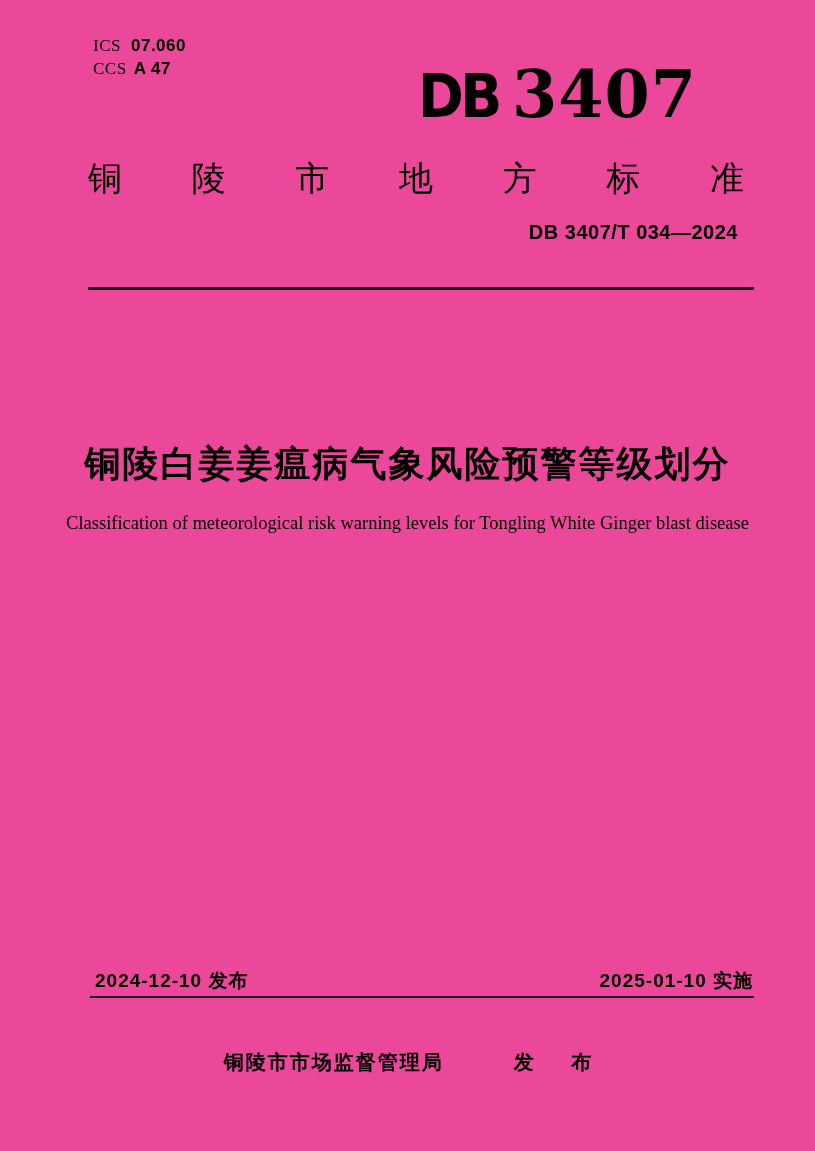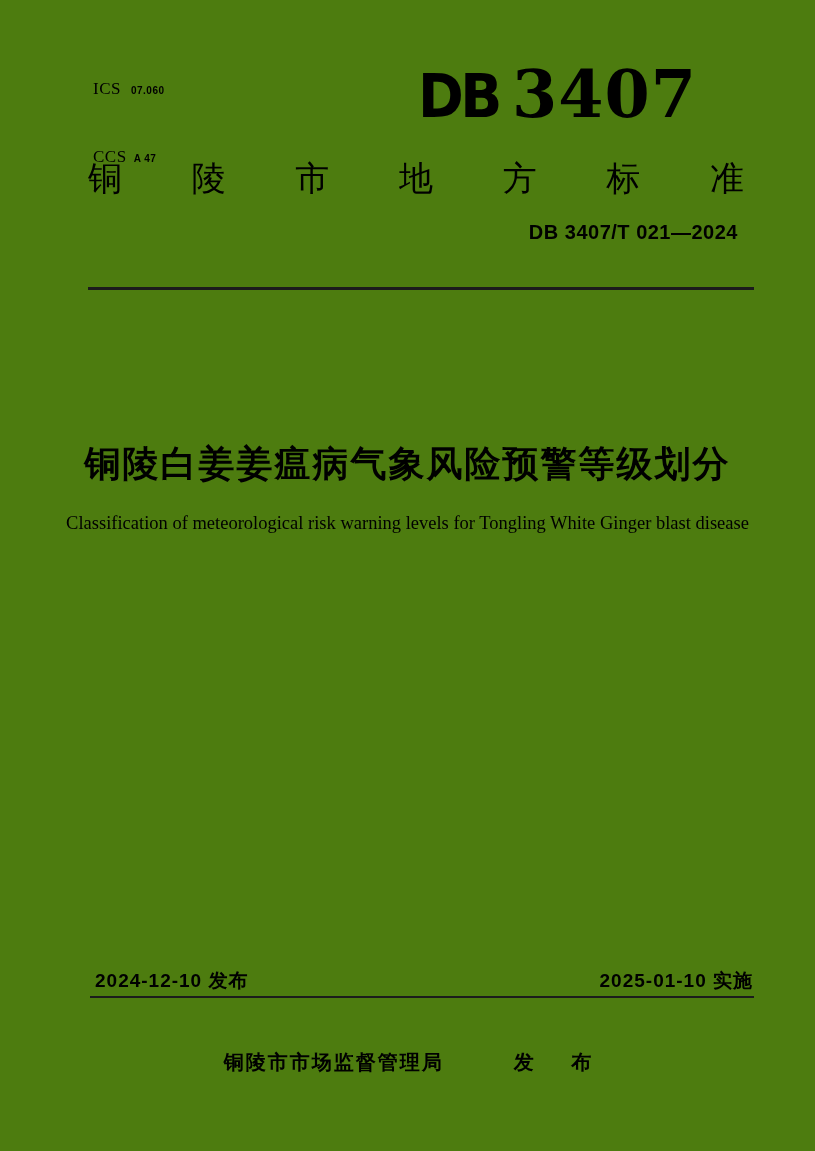--- a/index.html
+++ b/index.html
@@ -5,46 +5,45 @@
   html, body {
     margin: 0;
     padding: 0;
     background: #e8e8e8;
   }
   .page {
     position: relative;
     width: 815px;
     height: 1151px;
     margin: 0 auto;
-    background: #4d7c0f;
+    background: #ec4899;
     color: #000000;
     font-family: "Liberation Sans", "DejaVu Sans", sans-serif;
     overflow: hidden;
   }
 
   
   .codes {
     position: absolute;
     left: 93px;
     top: 34px;
     line-height: 23px;
     white-space: nowrap;
   }
   .code-line { display: flex; align-items: baseline; }
   .code-label {
     font-family: "Liberation Serif", "DejaVu Serif", serif;
     font-size: 17px;
     letter-spacing: 0.5px;
   }
   .code-value {
-    font-size: 10px;
+    font-size: 17px;
     font-weight: 700;
     margin-left: 10px;
     letter-spacing: 0.5px;
-    margin-top: 45px;
   }
   .code-line.ccs .code-value { margin-left: 7px; }
 
   
   .logo {
     position: absolute;
     top: 56px;
     right: 118px;
     display: flex;
     align-items: baseline;
@@ -190,21 +189,21 @@
   <div class="std-category">
     <span>铜</span>
     <span>陵</span>
     <span>市</span>
     <span>地</span>
     <span>方</span>
     <span>标</span>
     <span>准</span>
   </div>
 
-  <div class="std-number">DB 3407/T 021—2024</div>
+  <div class="std-number">DB 3407/T 034—2024</div>
 
   <div class="rule-top"></div>
 
   <div class="title-cn">铜陵白姜姜瘟病气象风险预警等级划分</div>
 
   <div class="title-en">Classification of meteorological risk warning levels for Tongling White Ginger blast disease</div>
 
   <div class="date-row">
     <span>2024-12-10 发布</span>
     <span>2025-01-10 实施</span>

